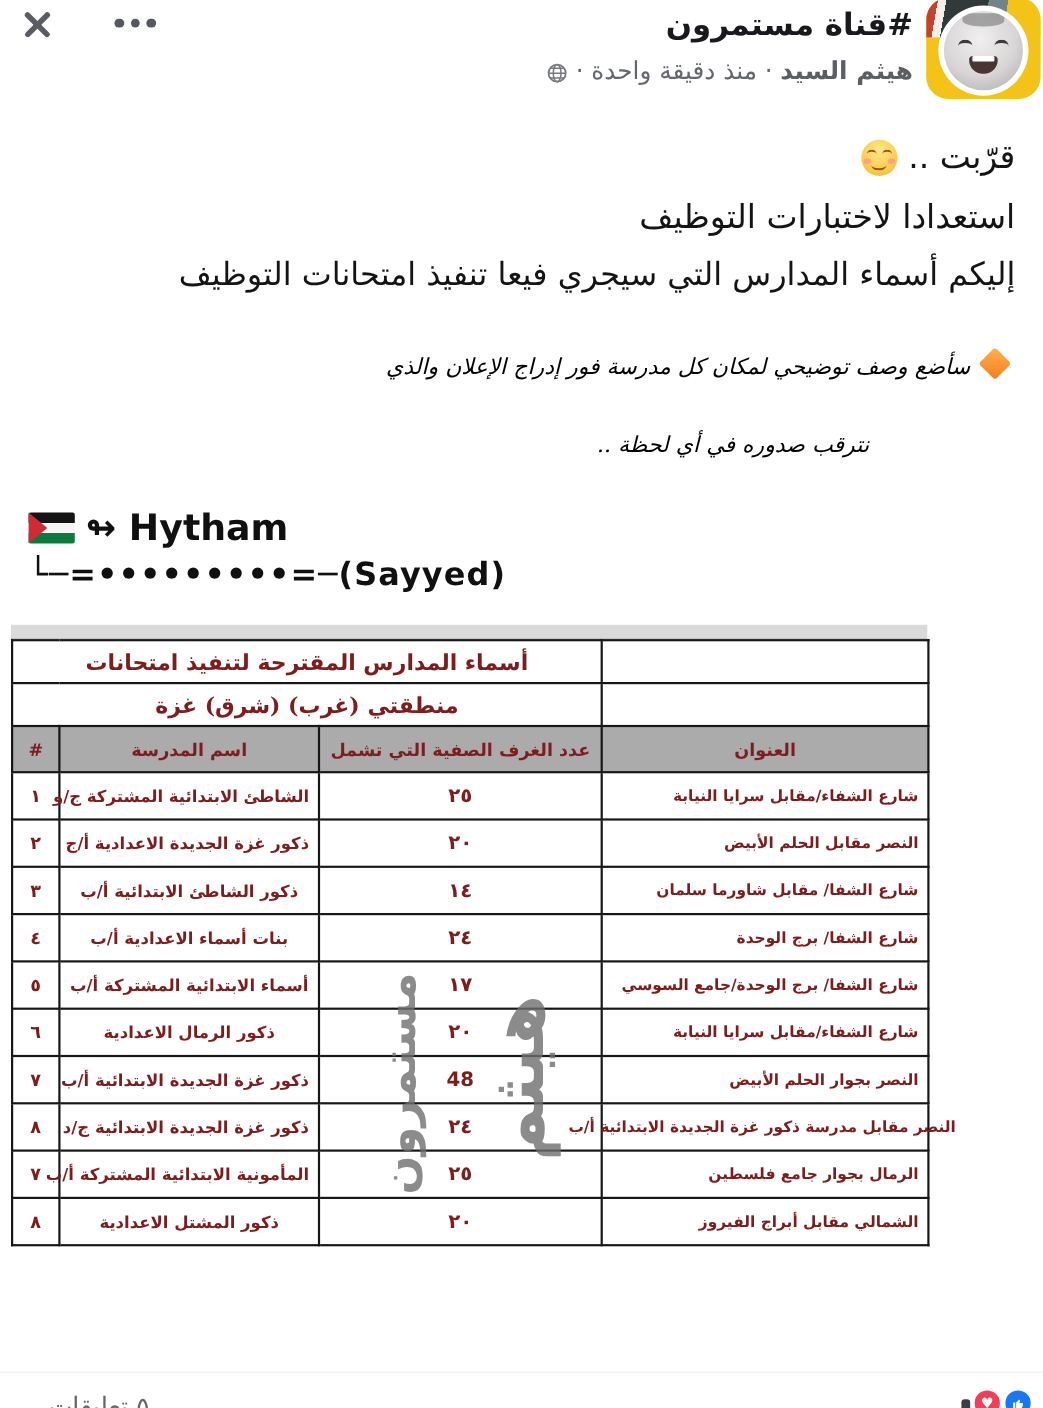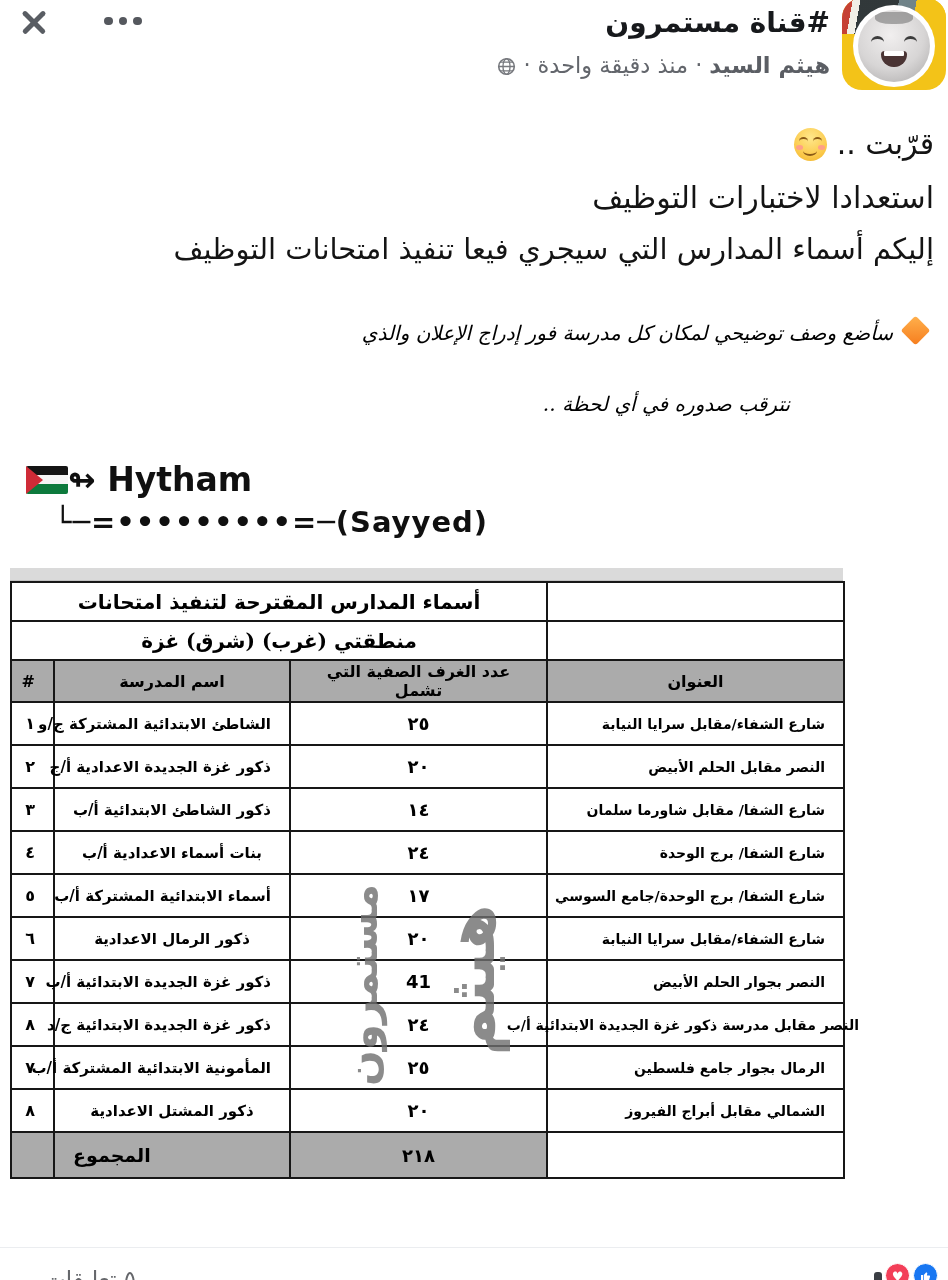--- a/index.html
+++ b/index.html
@@ -22,41 +22,41 @@
   .b-eye{position:absolute;top:26px;width:13px;height:9px;border-top:3.2px solid #3b3b3b;border-radius:50% 50% 0 0;}
   .b-eye.l{left:13px;} .b-eye.r{right:13px;}
   .b-mouth{position:absolute;left:50%;margin-left:-13px;top:41px;width:26px;height:16px;background:#4a3434;border-radius:4px 4px 14px 14px;}
   .b-tooth{position:absolute;left:50%;margin-left:-10px;top:41px;width:20px;height:5px;background:#fff;border-radius:1px;}
   
   #channel-title{right:118px;top:6px;direction:rtl;font-size:28px;font-weight:bold;color:#17191c;cursor:pointer;}
   #post-meta{right:118px;top:52px;direction:rtl;font-size:22.5px;color:#63666c;display:flex;align-items:center;gap:7px;}
   #post-meta .author{font-weight:600;color:#5b5e64;cursor:pointer;}
   #post-meta svg{margin-top:2px;}
   
-  .post-line{right:14px;direction:rtl;text-align:right;font-size:30px;color:#141414;white-space:nowrap;}
+  .post-line{right:25px;direction:rtl;text-align:right;font-size:30px;color:#141414;white-space:nowrap;}
   .post-line.alt{font-family:"DejaVu Serif","DejaVu Sans",sans-serif;font-size:20px;color:#000000;font-style:italic;}
   .smiley{position:relative;display:inline-block;width:33px;height:33px;border-radius:50%;vertical-align:-7px;margin:0 10px;
       background:radial-gradient(circle at 50% 30%,#ffe78b 0%,#fbc94a 65%,#eeb22a 100%);}
   .s-eye{position:absolute;top:9px;width:9px;height:7px;border-top:2.8px solid #8a5a16;border-radius:50% 50% 0 0;}
   .s-eye.l{left:5px;} .s-eye.r{right:5px;}
   .s-blush{position:absolute;top:17px;width:7px;height:4.5px;background:#ff9d8a;border-radius:50%;opacity:.95;}
   .s-blush.l{left:2px;} .s-blush.r{right:2px;}
   .s-mouth{position:absolute;left:50%;bottom:5px;width:14px;height:8px;margin-left:-7px;border-bottom:2.8px solid #8a5a16;border-radius:0 0 50% 50%;}
   .diamond{display:inline-block;width:21px;height:21px;border-radius:3px;margin:0 8px 0 12px;vertical-align:-1px;
       background:linear-gradient(135deg,#ffb14d 0%,#f67d1e 100%);transform:rotate(45deg);}
-  #signature1{left:26px;top:460px;display:flex;align-items:center;font-size:33px;font-weight:bold;color:#101010;}
+  #signature1{left:26px;top:460px;display:flex;align-items:center;gap:10px;font-size:33px;font-weight:bold;color:#101010;}
   .flag{position:relative;width:42px;height:28px;display:inline-block;
       background:linear-gradient(#141414 0 33%,#f5f5f5 33% 66%,#0d7a3d 66%);border-radius:2px;}
   .flag::before{content:'';position:absolute;left:0;top:0;border-top:14px solid transparent;border-bottom:14px solid transparent;border-left:17px solid #cf2b37;}
-  #signature2{left:26px;top:505px;font-size:29px;font-weight:bold;color:#101010;letter-spacing:1px;margin-left:28px;}
+  #signature2{left:26px;top:505px;font-size:29px;font-weight:bold;color:#101010;letter-spacing:1px;}
   
   #table-wrap{left:10px;top:568px;width:870px;cursor:pointer;}
   #tbl-sliver{width:833px;height:12px;background:#dadada;border-bottom:1px solid #c2c2c2;}
   #schools-table{border-collapse:collapse;table-layout:fixed;width:833px;direction:ltr;}
-  #schools-table td,#schools-table th{border:2px solid #171717;padding:0 18px;font-weight:bold;color:#000000;direction:rtl;overflow:visible;}
+  #schools-table td,#schools-table th{border:2px solid #171717;padding:0 8px;font-weight:bold;color:#7f1d1d;direction:rtl;overflow:visible;}
   tr.title-row{height:39px;} tr.head-row{height:42px;} tr.body-row{height:43px;} tr.total-row{height:46px;}
   .t-title{text-align:center;font-size:20px;font-family:"DejaVu Serif","DejaVu Sans",sans-serif;}
   .th{background:#ababab;text-align:center;font-size:16px;}
   .c-num{text-align:center;font-size:16px;}
   .c-name{text-align:center;font-size:15px;white-space:nowrap;}
   .c-rooms{text-align:center;font-size:18px;margin-left:16px;}
   .c-addr{text-align:right;font-size:14px;padding-right:8px;white-space:nowrap;}
   .spill{display:inline-block;position:relative;right:-34px;white-space:nowrap;}
   .gray{background:#ababab;}
   .c-total-label{text-align:left;font-size:19px;padding-left:8px;}
@@ -182,46 +182,40 @@
         </tr>
         <tr class="body-row">
           <td class="c-num">٦</td>
           <td class="c-name">ذكور الرمال الاعدادية</td>
           <td class="c-rooms">٢٠</td>
           <td class="c-addr"><span>شارع الشفاء/مقابل سرايا النيابة</span></td>
         </tr>
         <tr class="body-row">
           <td class="c-num">٧</td>
           <td class="c-name">ذكور غزة الجديدة الابتدائية أ/ب</td>
-          <td class="c-rooms">41</td>
+          <td class="c-rooms">48</td>
           <td class="c-addr"><span>النصر بجوار الحلم الأبيض</span></td>
         </tr>
         <tr class="body-row">
           <td class="c-num">٨</td>
           <td class="c-name">ذكور غزة الجديدة الابتدائية ج/د</td>
           <td class="c-rooms">٢٤</td>
           <td class="c-addr"><span class="spill">النصر مقابل مدرسة ذكور غزة الجديدة الابتدائية أ/ب</span></td>
         </tr>
         <tr class="body-row">
           <td class="c-num">٧</td>
           <td class="c-name">المأمونية الابتدائية المشتركة أ/ب</td>
           <td class="c-rooms">٢٥</td>
           <td class="c-addr"><span>الرمال بجوار جامع فلسطين</span></td>
         </tr>
         <tr class="body-row">
           <td class="c-num">٨</td>
           <td class="c-name">ذكور المشتل الاعدادية</td>
           <td class="c-rooms">٢٠</td>
           <td class="c-addr"><span>الشمالي مقابل أبراج الفيروز</span></td>
-        </tr>
-        <tr class="total-row">
-          <td class="gray"></td>
-          <td class="gray c-total-label">المجموع</td>
-          <td class="gray c-rooms">٢١٨</td>
-          <td class="c-addr"></td>
         </tr>
       </tbody>
   </table>
 </div>
 <div class="abs wm" id="wm-haytham">هيثم</div>
 <div class="abs wm" id="wm-mustamirron">مستمرون</div>
 
 <div class="abs" id="footer-divider"></div>
 <div class="abs" id="comments-count">٥ تعليقات</div>
 <div class="abs" id="reactions">

